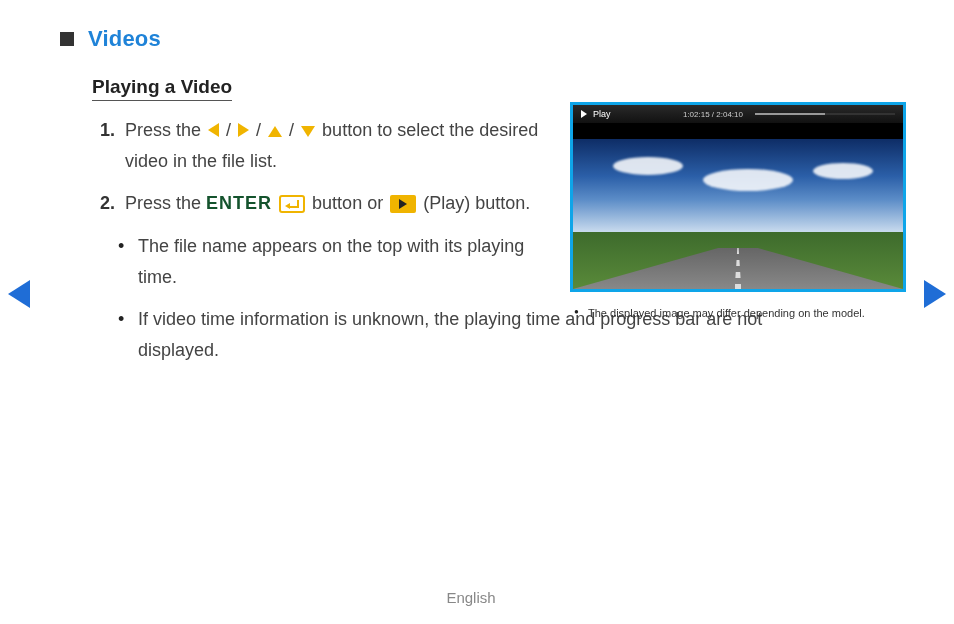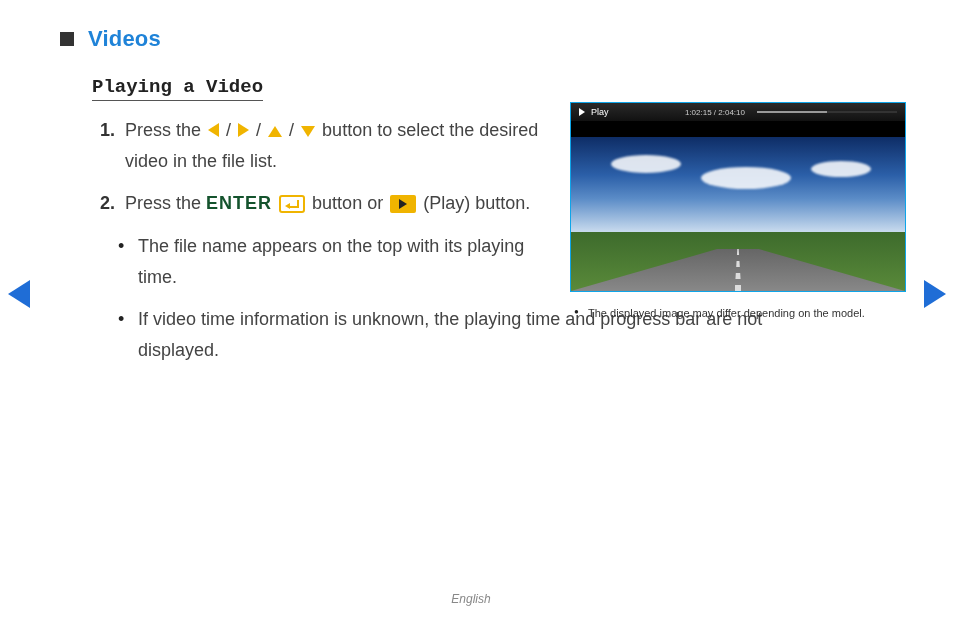--- a/index.html
+++ b/index.html
@@ -30,21 +30,21 @@
   .square-bullet { width: 14px; height: 14px; background: #333; }
   .page-title { color: #1f83d8; font-size: 22px; font-weight: 600; letter-spacing: 0.2px; }
 
   .main-row { display: flex; gap: 24px; align-items: flex-start; }
   .left-col { flex: 1.6; padding-left: 32px; }
   .right-col { flex: 1; padding-top: 26px; }
 
   .subheading {
     font-size: 19px; font-weight: 600; color: #222;
     border-bottom: 1px solid #555; display: inline-block;
-    padding-bottom: 2px; margin-bottom: 14px; font-family: Liberation Mono, monospace;
+    padding-bottom: 2px; margin-bottom: 14px;
   }
 
   .step-list { list-style: none; padding-left: 8px; }
   .step-item { display: flex; gap: 10px; font-size: 18px; line-height: 1.7; margin-bottom: 12px; color: #444;}
   .step-num { font-weight: 700; color: #333; flex-shrink: 0; }
   .step-text { flex: 1; }
 
   .enter-label { color: #14532d; font-weight: 700; letter-spacing: 1px; }
 
   .inline-icon { display: inline-block; vertical-align: -3px; margin: 0 2px; }
@@ -82,21 +82,21 @@
   }
 
   .bullet-list { list-style: none; padding-left: 26px; margin-top: 0; }
   .bullet-item { position: relative; font-size: 18px; line-height: 1.75; color: #444; margin-bottom: 10px; padding-left: 20px;}
   .bullet-item::before { content: "•"; position: absolute; left: 0; top: 0; color: #222; font-size: 18px; }
   .wider { margin-right: -300px; }
 
   
   .screen {
     width: 336px; height: 190px; background: #000; color: #fff;
-    position: relative; overflow: hidden; border: 1px solid #0ea5e9;
+    position: relative; overflow: hidden; border: 3px solid #0ea5e9;
     font-size: 9px;
   }
   .screen-top { height: 18px; background: linear-gradient(#2a2a2a,#111); display: flex; align-items: center; padding: 0 8px; gap: 6px;}
   .screen-top .ptri { width:0;height:0;border-top:4px solid transparent;border-bottom:4px solid transparent;border-left:6px solid #fff;}
   .screen-sub { height: 16px; background: #1b1b1b; padding: 0 8px; display: flex; align-items: center; color: #bbb;}
   .scene { position: absolute; top: 34px; left:0; right:0; bottom:0; }
   .sky { height: 62%; background: linear-gradient(#0e2d66, #2b5fa8 40%, #5b8cc7 65%, #c9dbee); position: relative;}
   .cloud { position: absolute; background: rgba(255,255,255,0.85); border-radius: 50%; filter: blur(1px);}
   .ground { height: 38%; background: linear-gradient(#3d6b2c,#5a8a3a); position: relative;}
   .road { position: absolute; bottom:0; left:0; right:0; height: 72%; background: linear-gradient(#666,#888); clip-path: polygon(44% 0, 56% 0, 100% 100%, 0 100%);}
@@ -104,21 +104,21 @@
   .screen-time { margin-left: auto; color: #ccc; font-size: 8px;}
   .screen-bar { height: 2px; background: #333; margin-left: 6px; width: 140px; position: relative;}
   .screen-bar::after{content:"";position:absolute;left:0;top:0;height:100%;width:50%;background:#999;}
 
   .caption-list { list-style: none; margin-top: 14px; padding-left: 4px;}
   .caption-item { position: relative; font-size: 11px; color: #333; line-height: 1.4; padding-left: 14px;}
   .caption-item::before { content: "●"; position: absolute; left: 0; top: 0; font-size: 8px; color:#222;}
 
   .footer-lang {
     position: absolute; bottom: 18px; left: 0; right: 12px;
-    text-align: center; font-size: 12px; color: #888; font-style: italic;
+    text-align: center; font-size: 15px; color: #888;
   }
 </style>
 </head>
 <body>
 
 <div class="nav-arrow nav-left"></div>
 <div class="nav-arrow nav-right"></div>
 
 <div class="content">
 

